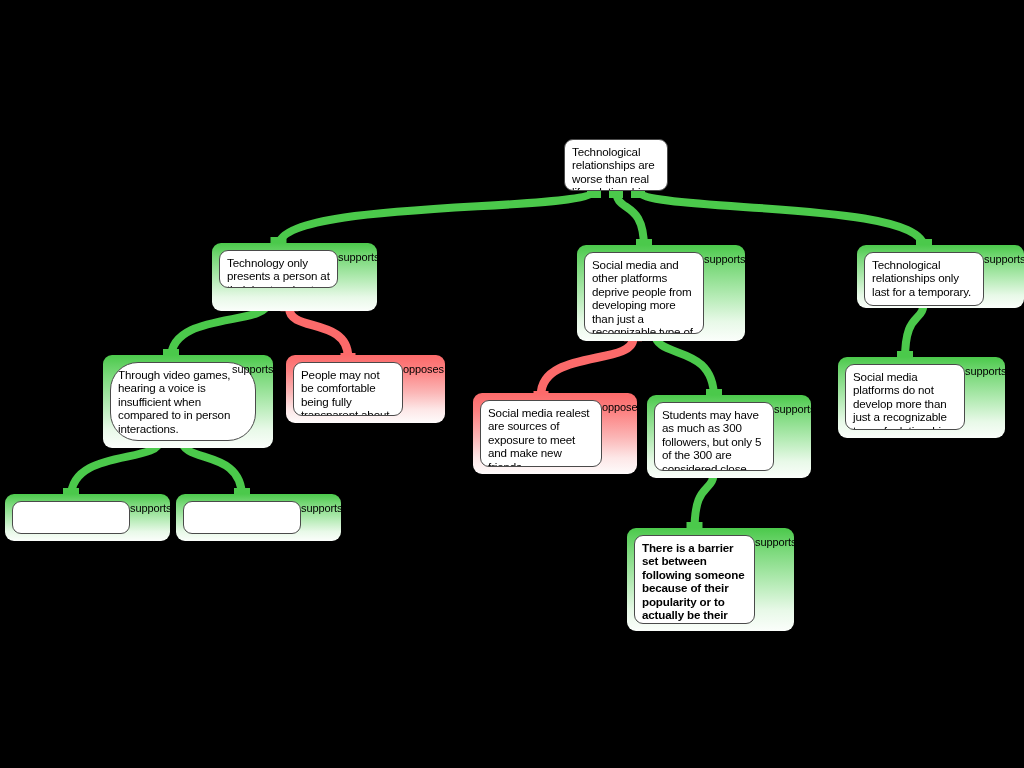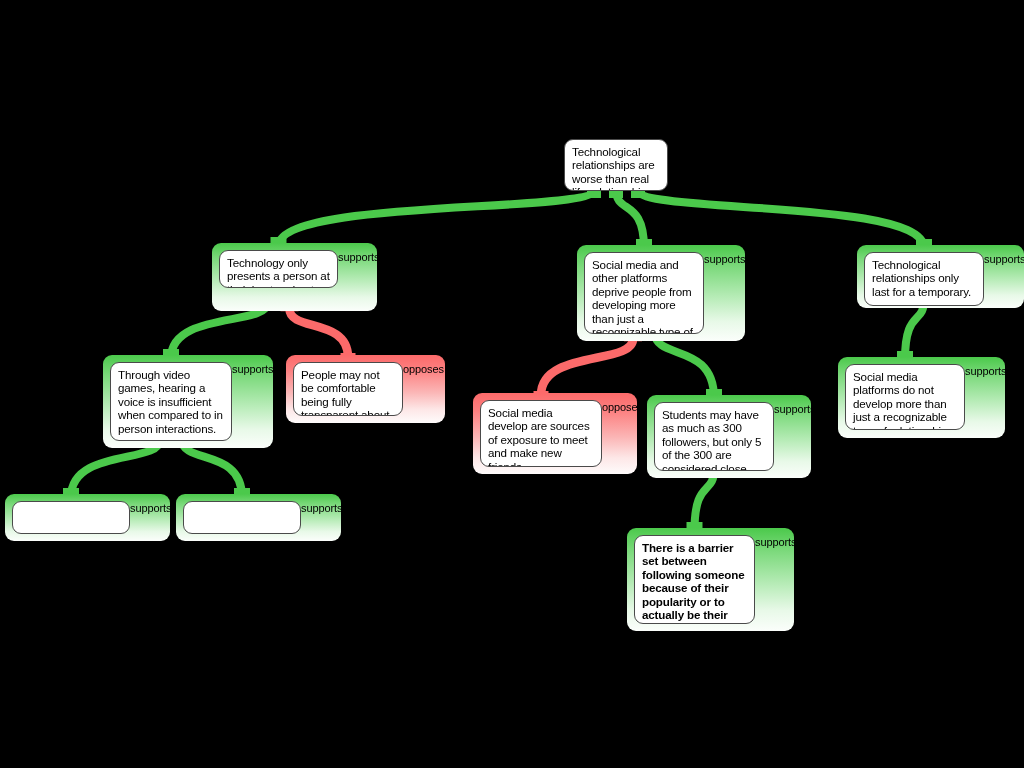--- a/index.html
+++ b/index.html
@@ -111,37 +111,37 @@
       </div>
       <div class="node support" style="left: 577px; top: 245px; width: 168px; height: 96px;">
         <div class="node-inner" style="width: 120px; height: 82px;">Social media and other platforms deprive people from developing more than just a recognizable type of relationship.</div>
         <div class="node-badge" style="left: 127px;">supports</div>
       </div>
       <div class="node support" style="left: 857px; top: 245px; width: 167px; height: 63px;">
         <div class="node-inner" style="width: 120px; height: 54px;">Technological relationships only last for a temporary.</div>
         <div class="node-badge" style="left: 127px;">supports</div>
       </div>
       <div class="node support" style="left: 103px; top: 355px; width: 170px; height: 93px;">
-        <div class="node-inner" style="width: 122px; height: 79px;">Through video games, hearing a voice is insufficient when compared to in person interactions.</div>
+        <div class="node-inner" style="width: 146px; height: 79px; border-radius: 28px;">Through video games, hearing a voice is insufficient when compared to in person interactions.</div>
         <div class="node-badge" style="left: 129px;">supports</div>
       </div>
       <div class="node oppose" style="left: 286px; top: 355px; width: 159px; height: 68px;">
         <div class="node-inner" style="width: 110px; height: 54px;">People may not be comfortable being fully transparent about themselves.</div>
         <div class="node-badge" style="left: 117px;">opposes</div>
       </div>
       <div class="node support" style="left: 5px; top: 494px; width: 165px; height: 47px;">
         <div class="node-inner" style="width: 118px; height: 33px;"></div>
         <div class="node-badge" style="left: 125px;">supports</div>
       </div>
       <div class="node support" style="left: 176px; top: 494px; width: 165px; height: 47px;">
         <div class="node-inner" style="width: 118px; height: 33px;"></div>
         <div class="node-badge" style="left: 125px;">supports</div>
       </div>
       <div class="node oppose" style="left: 473px; top: 393px; width: 164px; height: 81px;">
-        <div class="node-inner" style="width: 122px; height: 67px;">Social media develop are sources of exposure to meet and make new friends</div>
+        <div class="node-inner" style="width: 122px; height: 67px;">Social media realest are sources of exposure to meet and make new friends</div>
         <div class="node-badge" style="left: 129px;">opposes</div>
       </div>
       <div class="node support" style="left: 647px; top: 395px; width: 164px; height: 83px;">
         <div class="node-inner" style="width: 120px; height: 69px;">Students may have as much as 300 followers, but only 5 of the 300 are considered close friends.</div>
         <div class="node-badge" style="left: 127px;">supports</div>
       </div>
       <div class="node support" style="left: 838px; top: 357px; width: 167px; height: 81px;">
         <div class="node-inner" style="width: 120px; height: 66px;">Social media platforms do not develop more than just a recognizable type of relationship</div>
         <div class="node-badge" style="left: 127px;">supports</div>
       </div>

